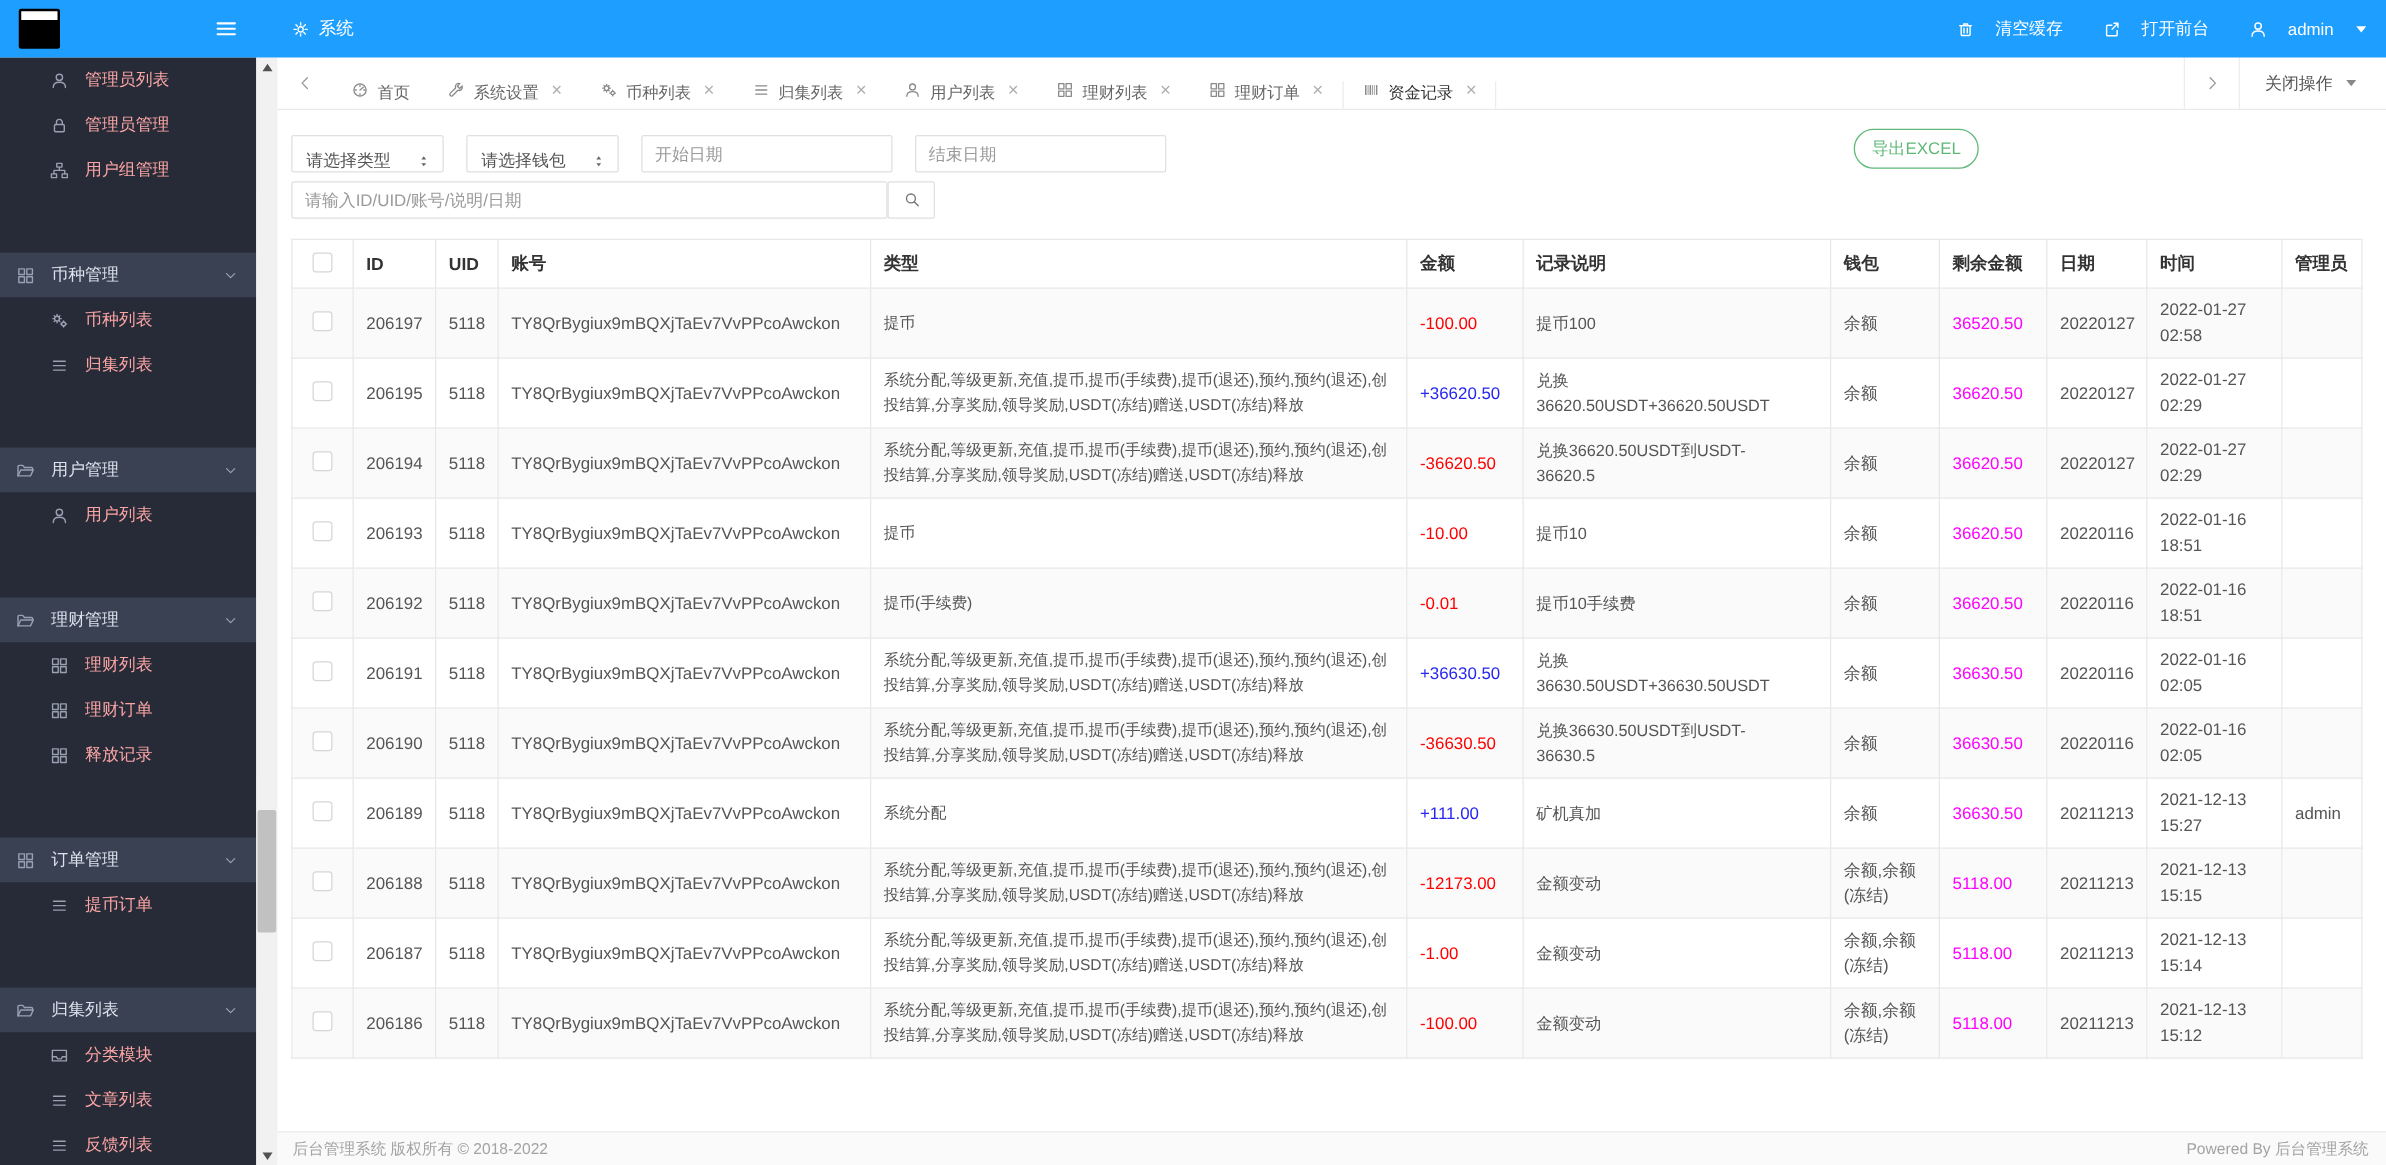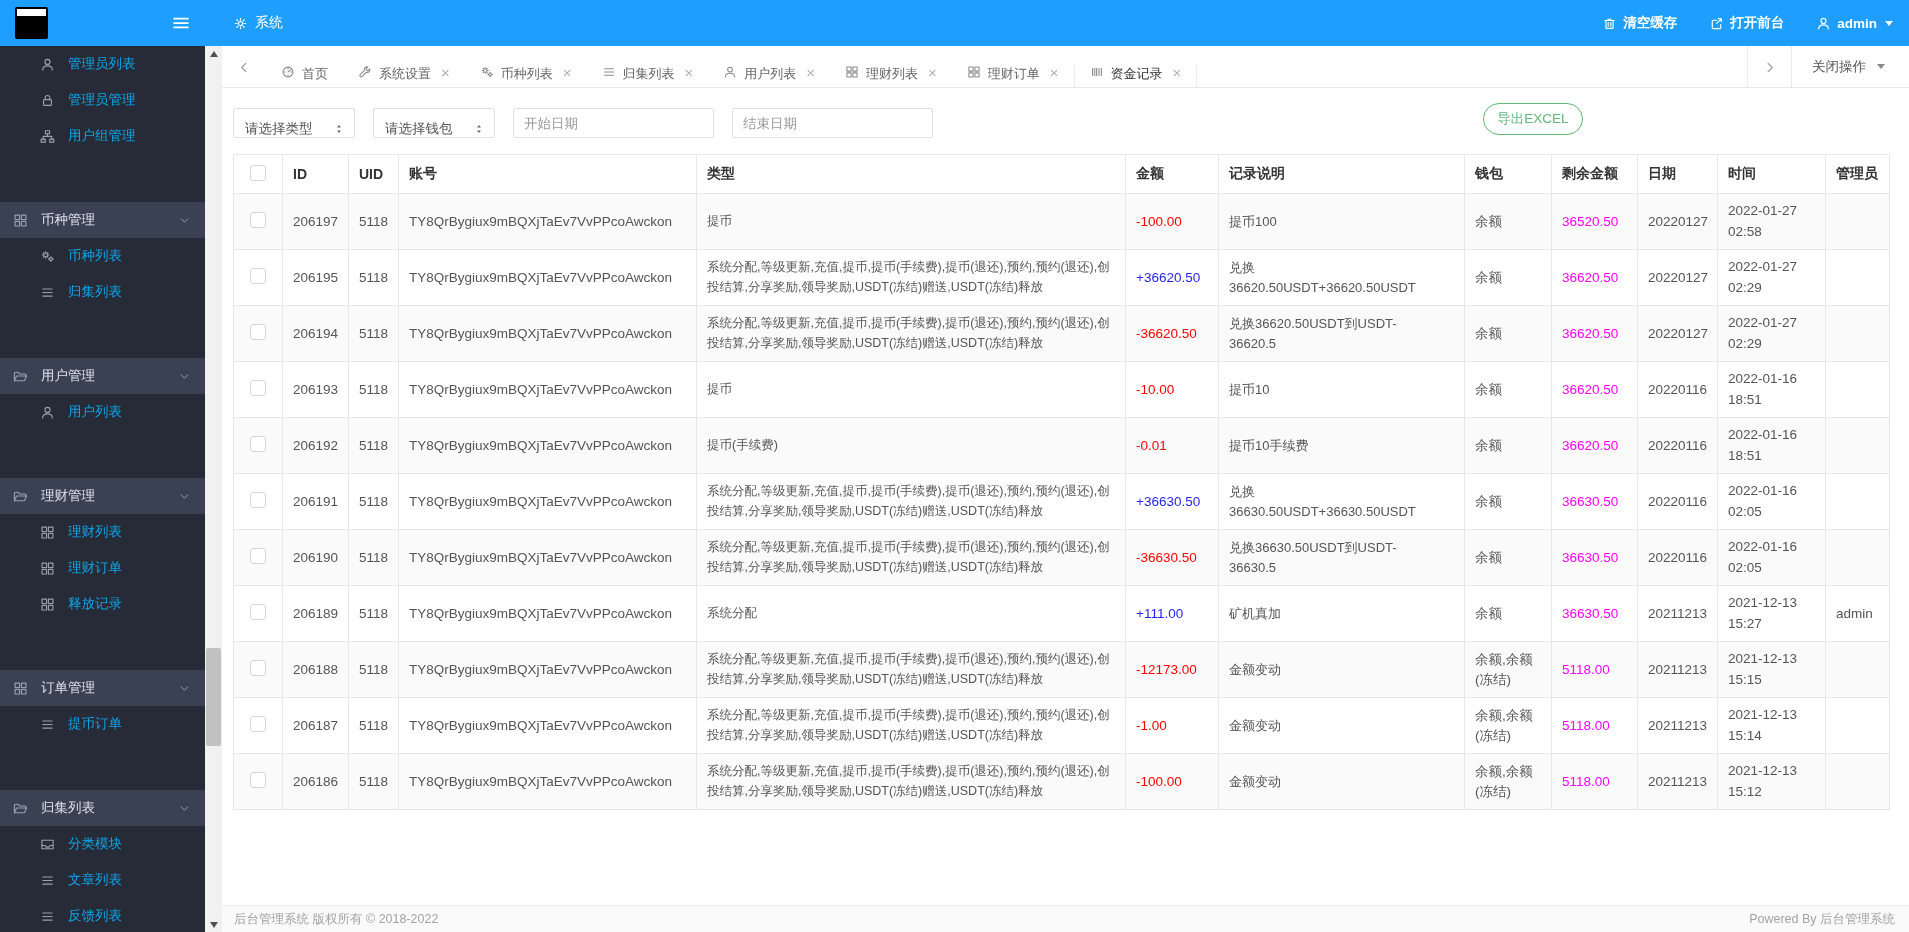--- a/index.html
+++ b/index.html
@@ -12,28 +12,28 @@
   
   .topbar { position:absolute; top:0; left:0; right:0; height:46px; background:var(--accent,#1E9FFF);
             display:flex; align-items:center; color:#fff; z-index:30; }
   .logo-box { width:205px; height:46px; display:flex; align-items:center; justify-content:space-between;
               padding:0 14px 0 15px; flex-shrink:0; }
   .logo-mark { width:33px; height:32px; background:#000; border-radius:2px; position:relative; }
   .logo-mark::before { content:""; position:absolute; top:2px; left:2px; right:2px; height:7px; background:#fff; }
   .hamburger .icn { width:20px; height:20px; stroke-width:1.4; }
   .sys-item { display:flex; align-items:center; gap:7px; margin-left:28px; font-size:14px; cursor:default; }
   .topbar-right { margin-left:auto; display:flex; align-items:center; gap:32px; padding-right:16px; font-size:13.5px; }
-  .top-action { display:flex; align-items:center; gap:6px; cursor:default;font-weight:bold; }
+  .top-action { display:flex; align-items:center; gap:16px; cursor:default; }
   .caret { width:0; height:0; border-left:4px solid transparent; border-right:4px solid transparent;
            border-top:5px solid #fff; margin-left:2px; }
 
   
   .sidebar { position:absolute; top:46px; left:0; width:205px; bottom:0; background:#262b37; overflow:hidden; }
   .side-item { height:36px; display:flex; align-items:center; font-size:13.5px; cursor:default; }
-  .side-item.child { background:#262b37; color:#0ea5e9; padding:0 14px 0 40px;text-align:right; }
+  .side-item.child { background:#262b37; color:#fca5a5; padding:0 14px 0 40px;text-align:right; }
   .side-item.parent { background:#3a4153; color:#dde2ec; padding:0 14px 0 13px;margin-top:48px; }
   .side-item .icn { margin-right:13px; color:#98a0b2; }
   .side-item .chev { margin-left:auto; color:#98a0b2; }
   .side-item .chev .icn { margin-right:0; width:13px; height:13px; }
 
   
   .side-scroll { position:absolute; top:46px; left:205px; width:17px; bottom:0; background:#f1f1f1; z-index:20; }
   .sb-btn { position:absolute; left:0; width:17px; height:15px; display:flex; align-items:center; justify-content:center; }
   .sb-btn.up { top:0; } .sb-btn.down { bottom:0; }
   .tri-up { width:0;height:0;border-left:4px solid transparent;border-right:4px solid transparent;border-bottom:6px solid #515151; }
@@ -450,20 +450,31 @@
               <g fill="currentColor" stroke="none">
                 <path d="M8 2.6l2.6 3.4H5.4z"></path>
                 <path d="M8 13.4l2.6-3.4H5.4z"></path>
               </g>
             </svg></span>
       </div>
       <input class="txt-input date-input" placeholder="开始日期" style="">
       <input class="txt-input date-input" placeholder="结束日期" style="">
     </div>
 
+    <div class="filter-row">
+      <div style="display:flex;gap:0;">
+        <input class="txt-input search-input" placeholder="请输入ID/UID/账号/说明/日期" style="">
+        <div class="search-btn">
+          <span><svg viewBox="0 0 16 16" class="icn">
+                <circle cx="7.2" cy="7.2" r="3.8"></circle>
+                <path d="M10 10l3.4 3.4"></path>
+              </svg></span>
+        </div>
+      </div>
+    </div>
 
     <button class="export-btn">导出EXCEL</button>
 
     <div class="table-wrap">
       <table id="records-table">
           <colgroup>
             <col style="width: 49px;">
             <col style="width: 66px;">
             <col style="width: 50px;">
             <col style="width: 298px;">

